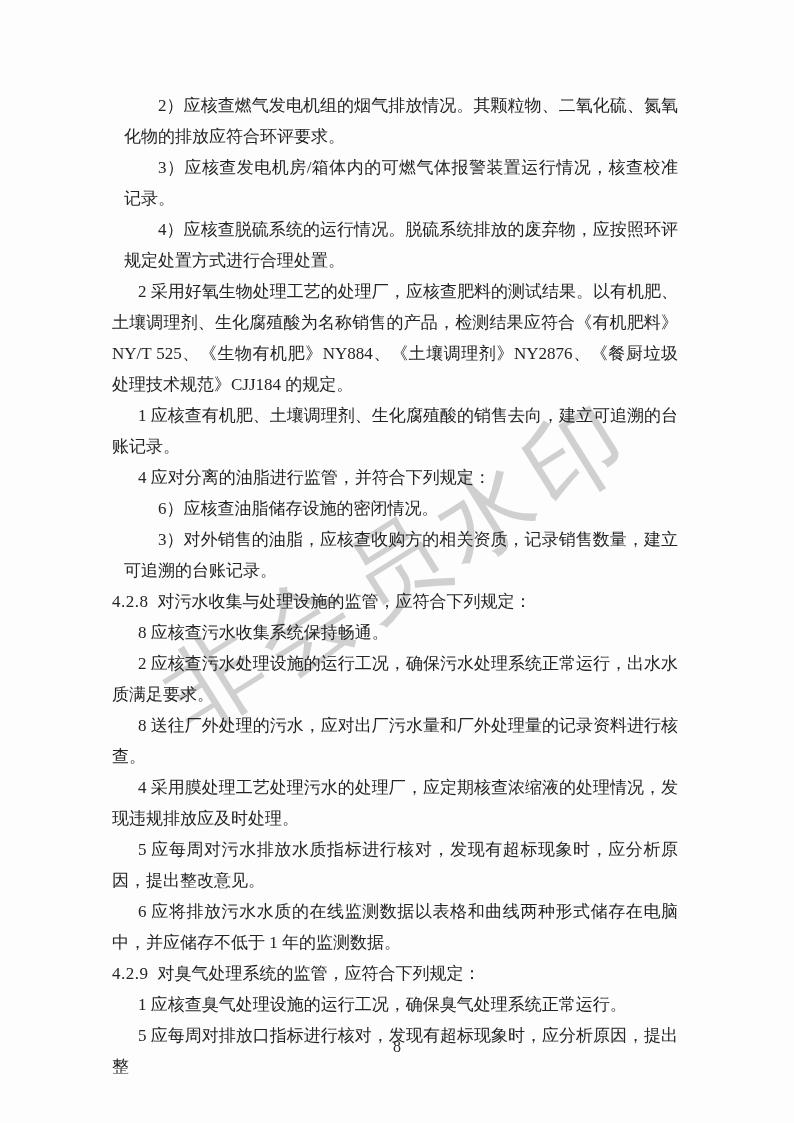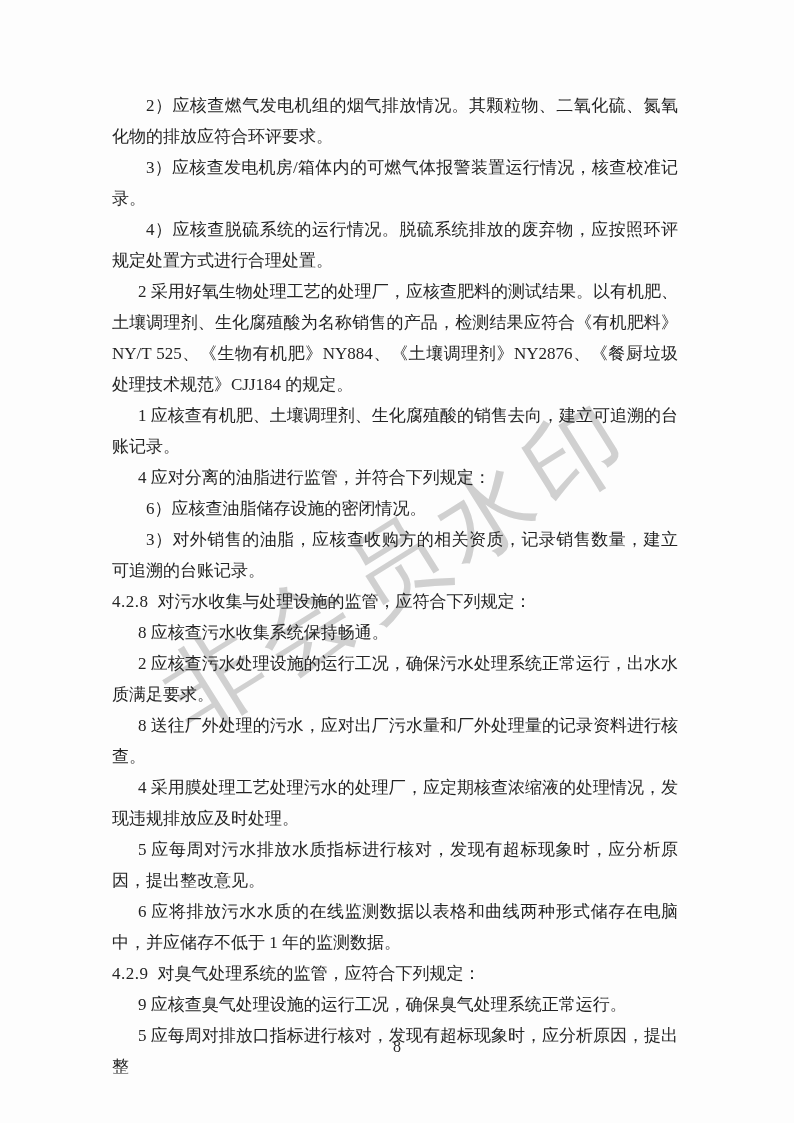--- a/index.html
+++ b/index.html
@@ -38,21 +38,21 @@
     color: #242424;
     font-size: 17px;
     line-height: 31px;
     text-align: justify;
     text-justify: inter-ideograph;
   }
   .para {
     margin: 0;
     padding: 0;
   }
-  .para-sub  { text-indent: 34px; }
+  .para-sub  { text-indent: 34px; margin-left: 12px; }
   .para-item { text-indent: 26px; }
   .para-section { text-indent: 0; }
   .section-num {
     font-weight: normal;
     margin-right: 9px;
     letter-spacing: 0.5px;
   }
   .page-number {
     position: absolute;
     left: 0;
@@ -82,19 +82,19 @@
       <p class="para para-sub">6）应核查油脂储存设施的密闭情况。</p>
       <p class="para para-sub">3）对外销售的油脂，应核查收购方的相关资质，记录销售数量，建立可追溯的台账记录。</p>
       <p class="para para-section"><b class="section-num">4.2.8</b><span>对污水收集与处理设施的监管，应符合下列规定：</span></p>
       <p class="para para-item">8 应核查污水收集系统保持畅通。</p>
       <p class="para para-item">2 应核查污水处理设施的运行工况，确保污水处理系统正常运行，出水水质满足要求。</p>
       <p class="para para-item">8 送往厂外处理的污水，应对出厂污水量和厂外处理量的记录资料进行核查。</p>
       <p class="para para-item">4 采用膜处理工艺处理污水的处理厂，应定期核查浓缩液的处理情况，发现违规排放应及时处理。</p>
       <p class="para para-item">5 应每周对污水排放水质指标进行核对，发现有超标现象时，应分析原因，提出整改意见。</p>
       <p class="para para-item">6 应将排放污水水质的在线监测数据以表格和曲线两种形式储存在电脑中，并应储存不低于 1 年的监测数据。</p>
       <p class="para para-section"><b class="section-num">4.2.9</b><span>对臭气处理系统的监管，应符合下列规定：</span></p>
-      <p class="para para-item">9 应核查臭气处理设施的运行工况，确保臭气处理系统正常运行。</p>
+      <p class="para para-item">1 应核查臭气处理设施的运行工况，确保臭气处理系统正常运行。</p>
       <p class="para para-item">5 应每周对排放口指标进行核对，发现有超标现象时，应分析原因，提出整</p>
     </div>
 
   <div class="page-number">8</div>
 
 </div>
 
 </body></html>

